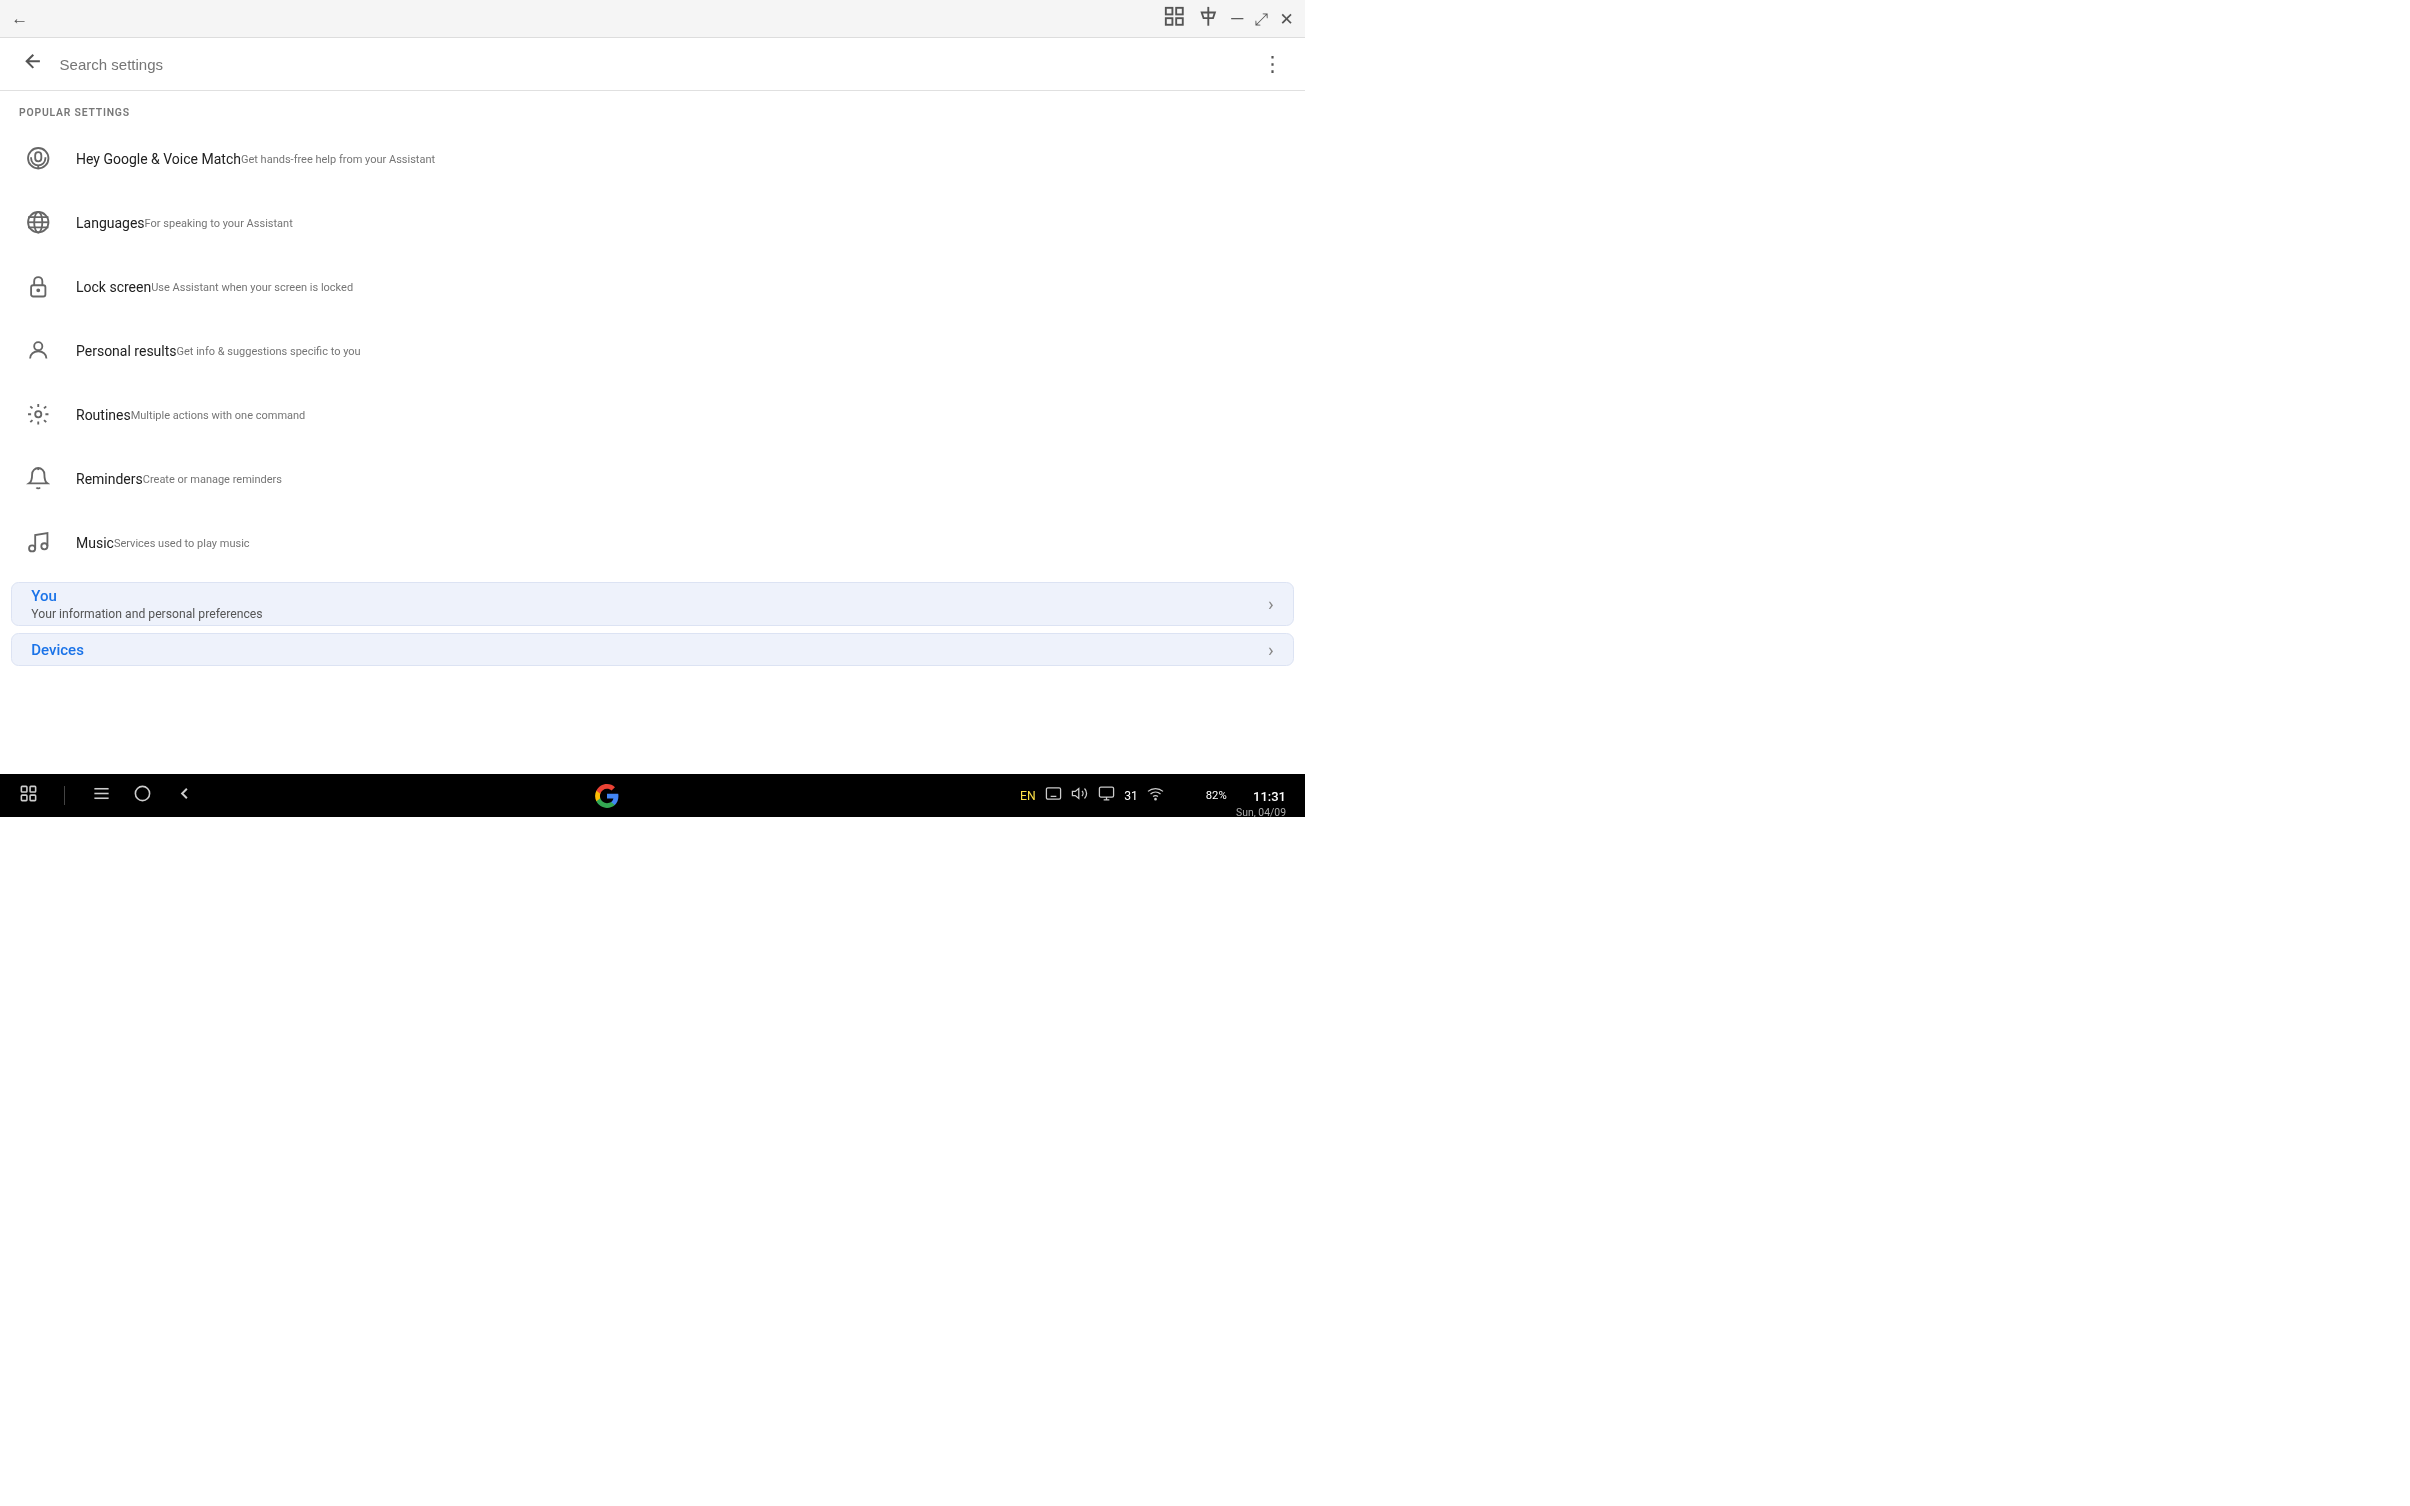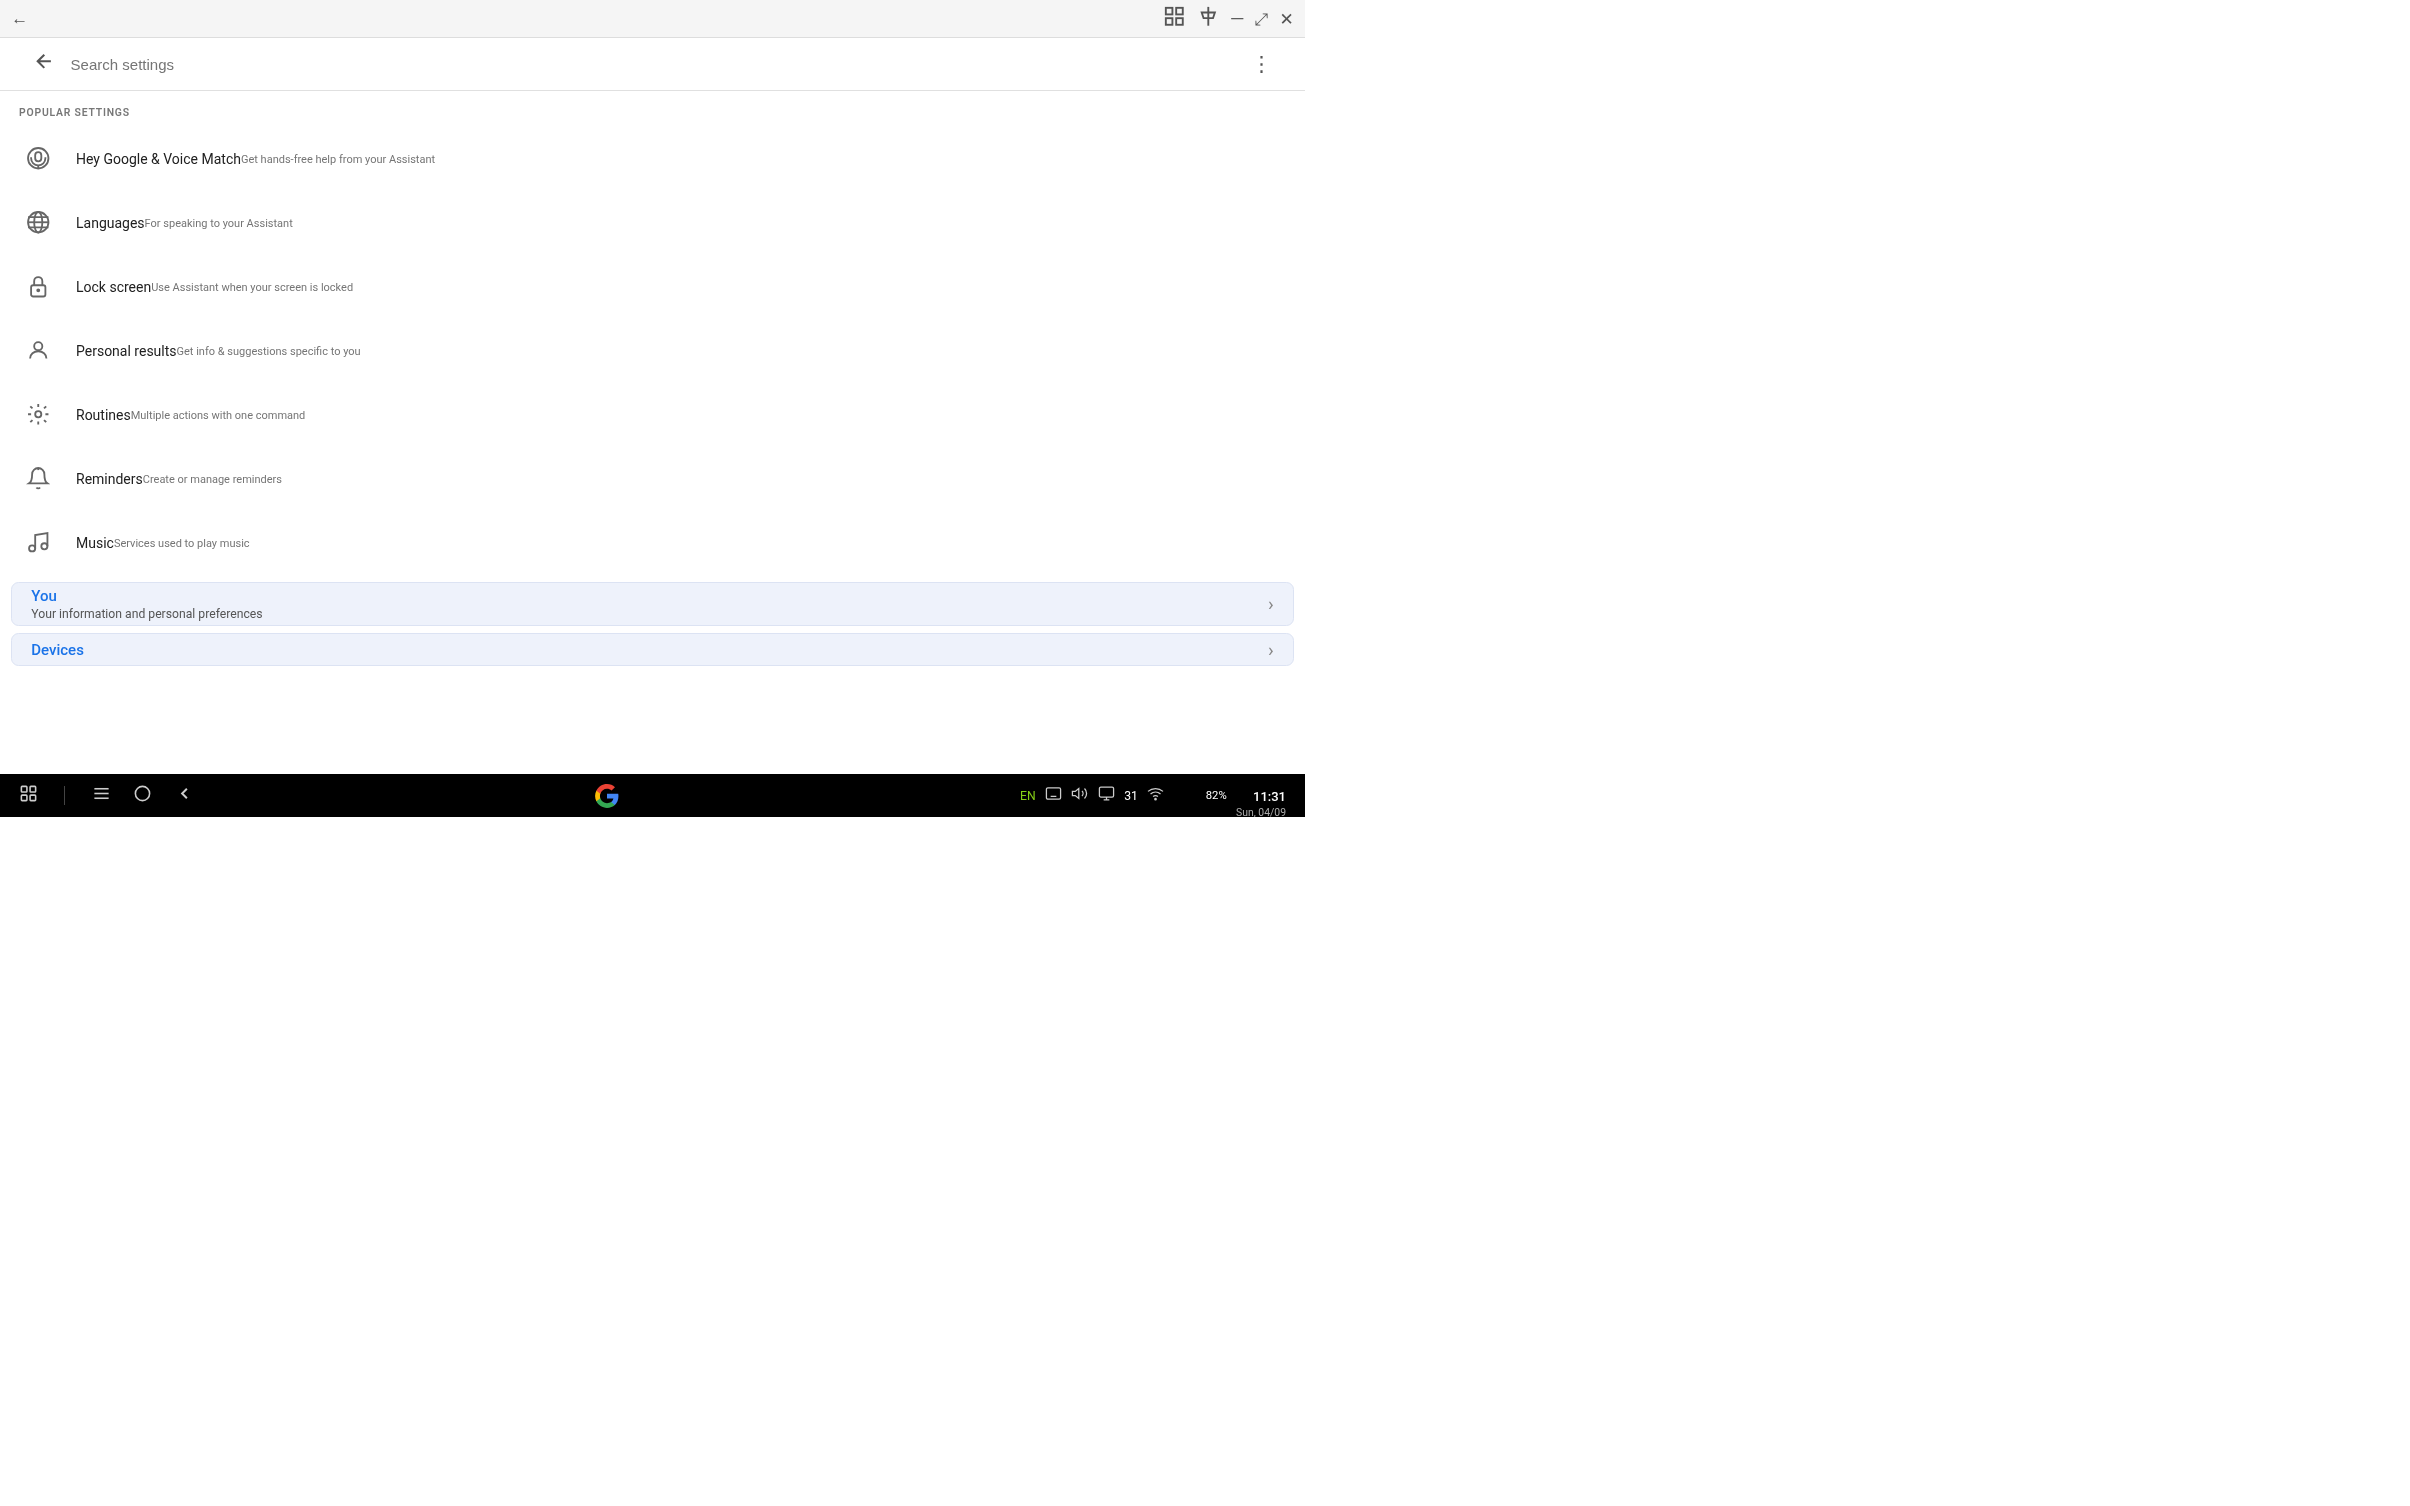--- a/index.html
+++ b/index.html
@@ -35,21 +35,21 @@
       color: #555;
       font-size: 17px;
       cursor: pointer;
     }
 
     
     .search-bar {
       display: flex;
       align-items: center;
       height: 53px;
-      padding: 0 33px;
+      padding: 0 22px;
       border-bottom: 0.9px solid #e0e0e0;
       background: #fff;
     }
     .search-bar-back {
       font-size: 21px;
       color: #555;
       margin-right: 15px;
       cursor: pointer;
     }
     .search-bar-input {
@@ -402,21 +402,21 @@
   <div class="nav-bar-center">
     <svg width="26" height="26" viewBox="0 0 24 24">
       <path d="M22.56 12.25c0-.78-.07-1.53-.2-2.25H12v4.26h5.92c-.26 1.37-1.04 2.53-2.21 3.31v2.77h3.57c2.08-1.92 3.28-4.74 3.28-8.09z" fill="#4285F4"></path>
       <path d="M12 23c2.97 0 5.46-.98 7.28-2.66l-3.57-2.77c-.98.66-2.23 1.06-3.71 1.06-2.86 0-5.29-1.93-6.16-4.53H2.18v2.84C3.99 20.53 7.7 23 12 23z" fill="#34A853"></path>
       <path d="M5.84 14.09c-.22-.66-.35-1.36-.35-2.09s.13-1.43.35-2.09V7.07H2.18C1.43 8.55 1 10.22 1 12s.43 3.45 1.18 4.93l3.66-2.84z" fill="#FBBC05"></path>
       <path d="M12 5.38c1.62 0 3.06.56 4.21 1.64l3.15-3.15C17.45 2.09 14.97 1 12 1 7.7 1 3.99 3.47 2.18 7.07l3.66 2.84c.87-2.6 3.3-4.53 6.16-4.53z" fill="#EA4335"></path>
     </svg>
   </div>
 
   <div class="nav-bar-right">
-    <span class="nav-icon" style="font-size:12.2px;color:#84cc16;">EN</span>
+    <span class="nav-icon" style="font-size:12.2px;color:#fde047;">EN</span>
     <span class="nav-icon">
       <svg width="17" height="17" viewBox="0 0 24 24" fill="none" stroke="#ccc" stroke-width="1.8">
         <rect x="2" y="4" width="20" height="16" rx="2"></rect>
         <path d="M6 8h.01M10 8h.01M14 8h.01M18 8h.01M6 12h.01M10 12h.01M14 12h.01M18 12h.01M8 16h8"></path>
       </svg>
     </span>
     <span class="nav-icon">
       <svg width="17" height="17" viewBox="0 0 24 24" fill="none" stroke="#ccc" stroke-width="1.8">
         <polygon points="11 5 6 9 2 9 2 15 6 15 11 19 11 5"></polygon>
         <path d="M15.54 8.46a5 5 0 0 1 0 7.07"></path>

